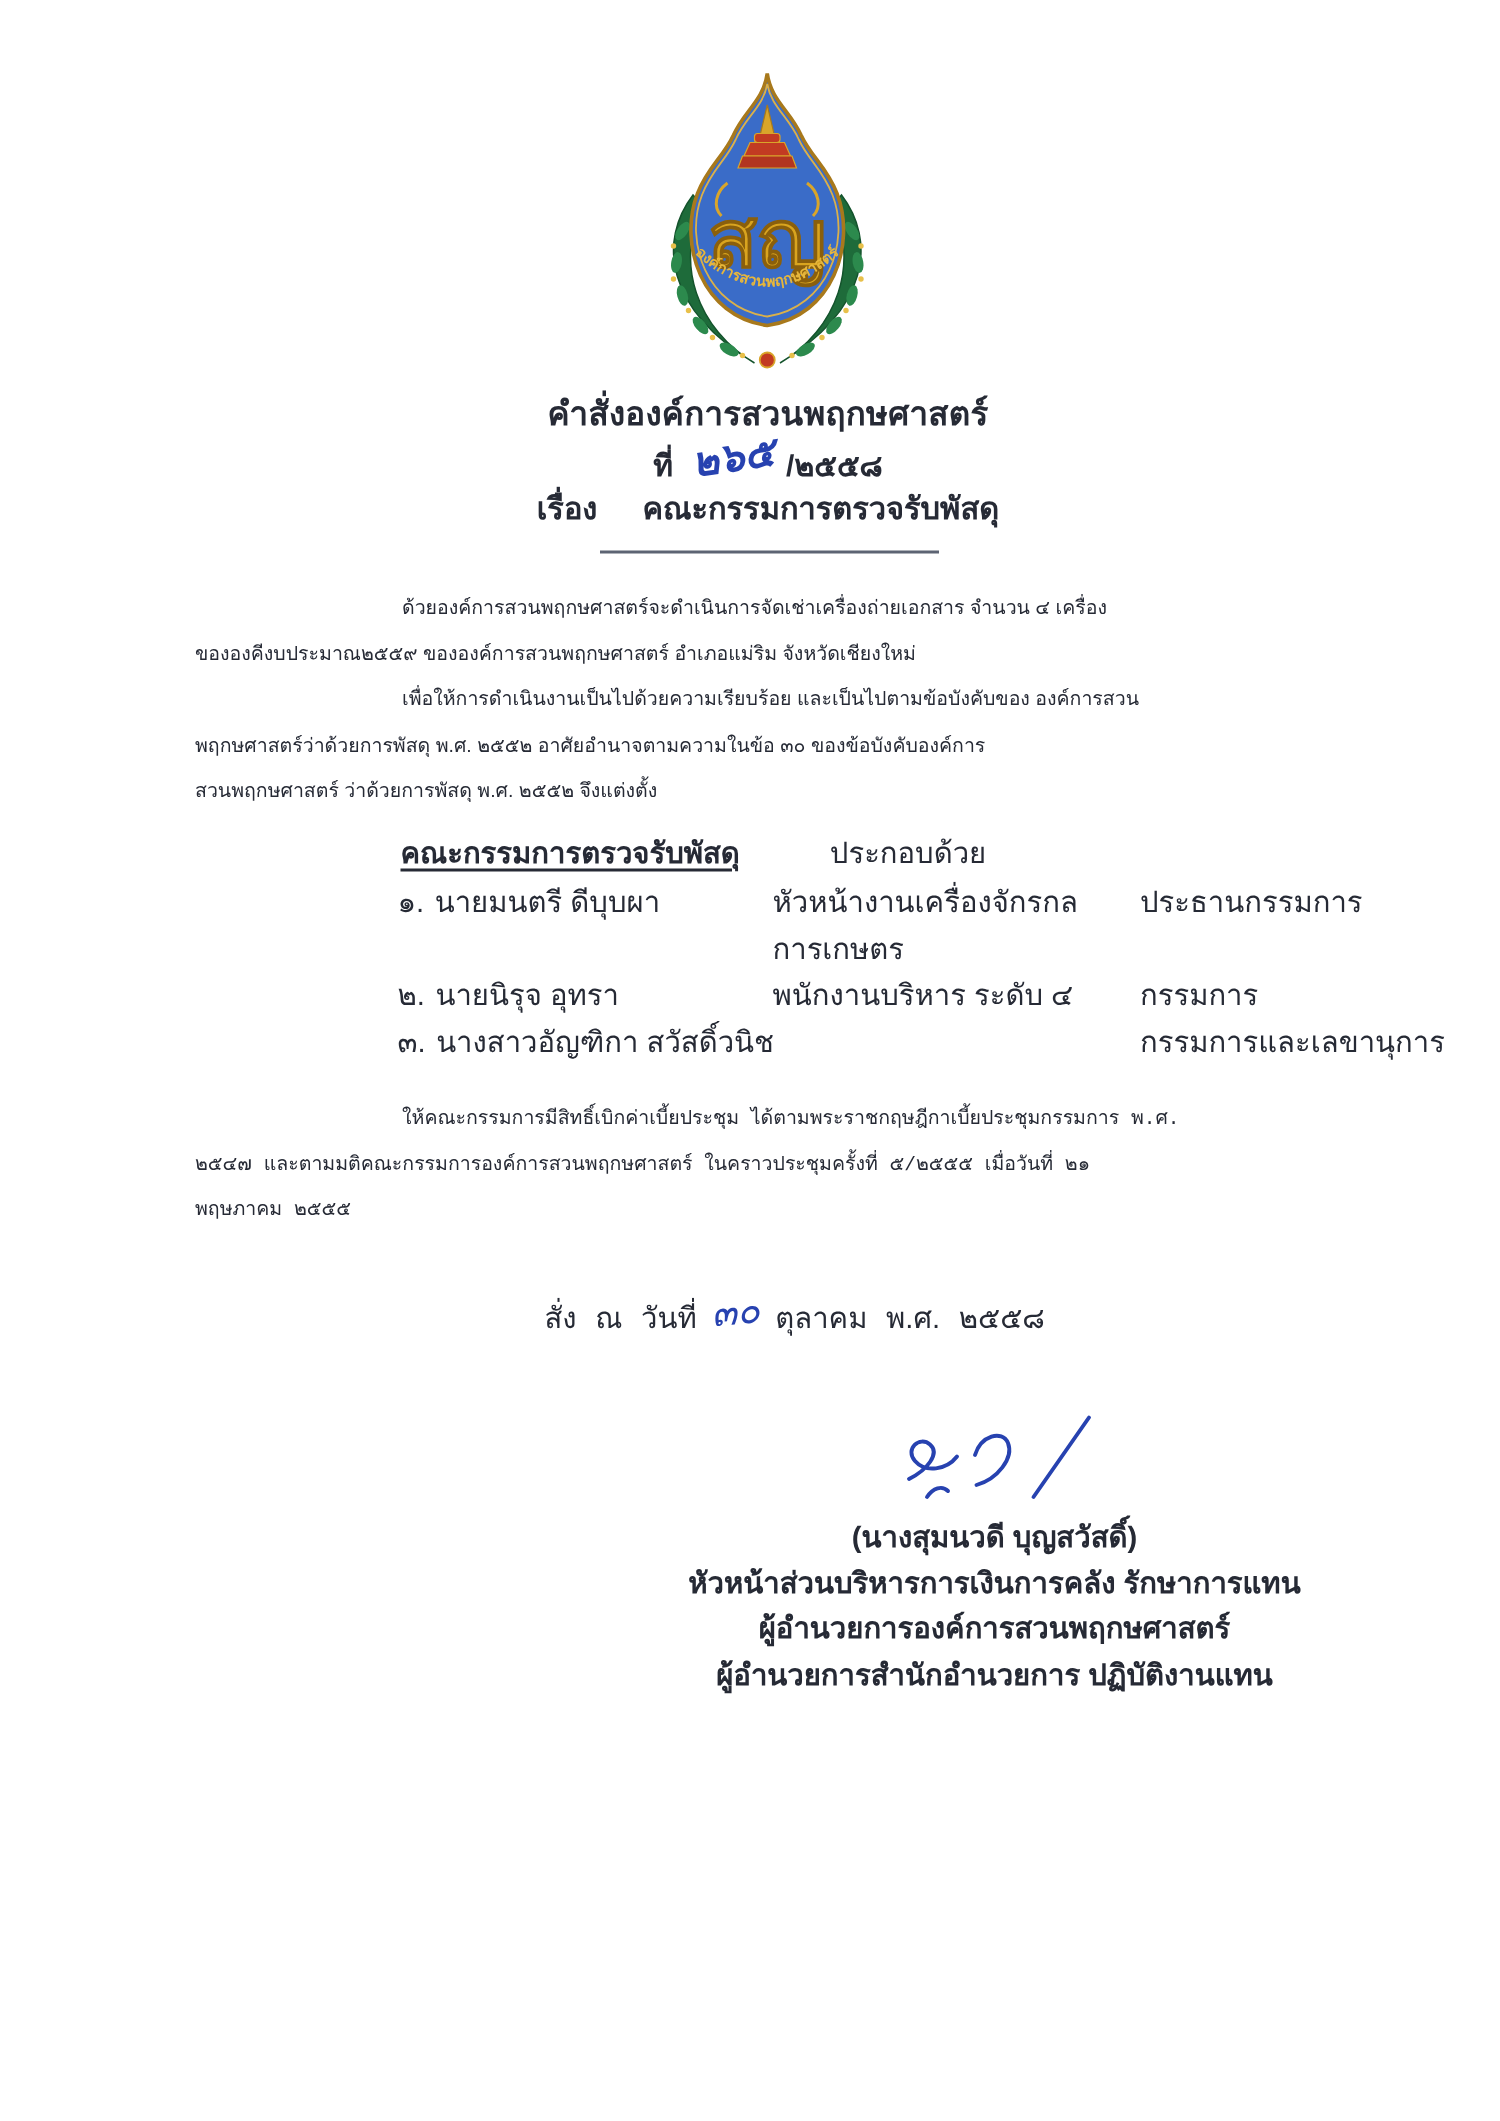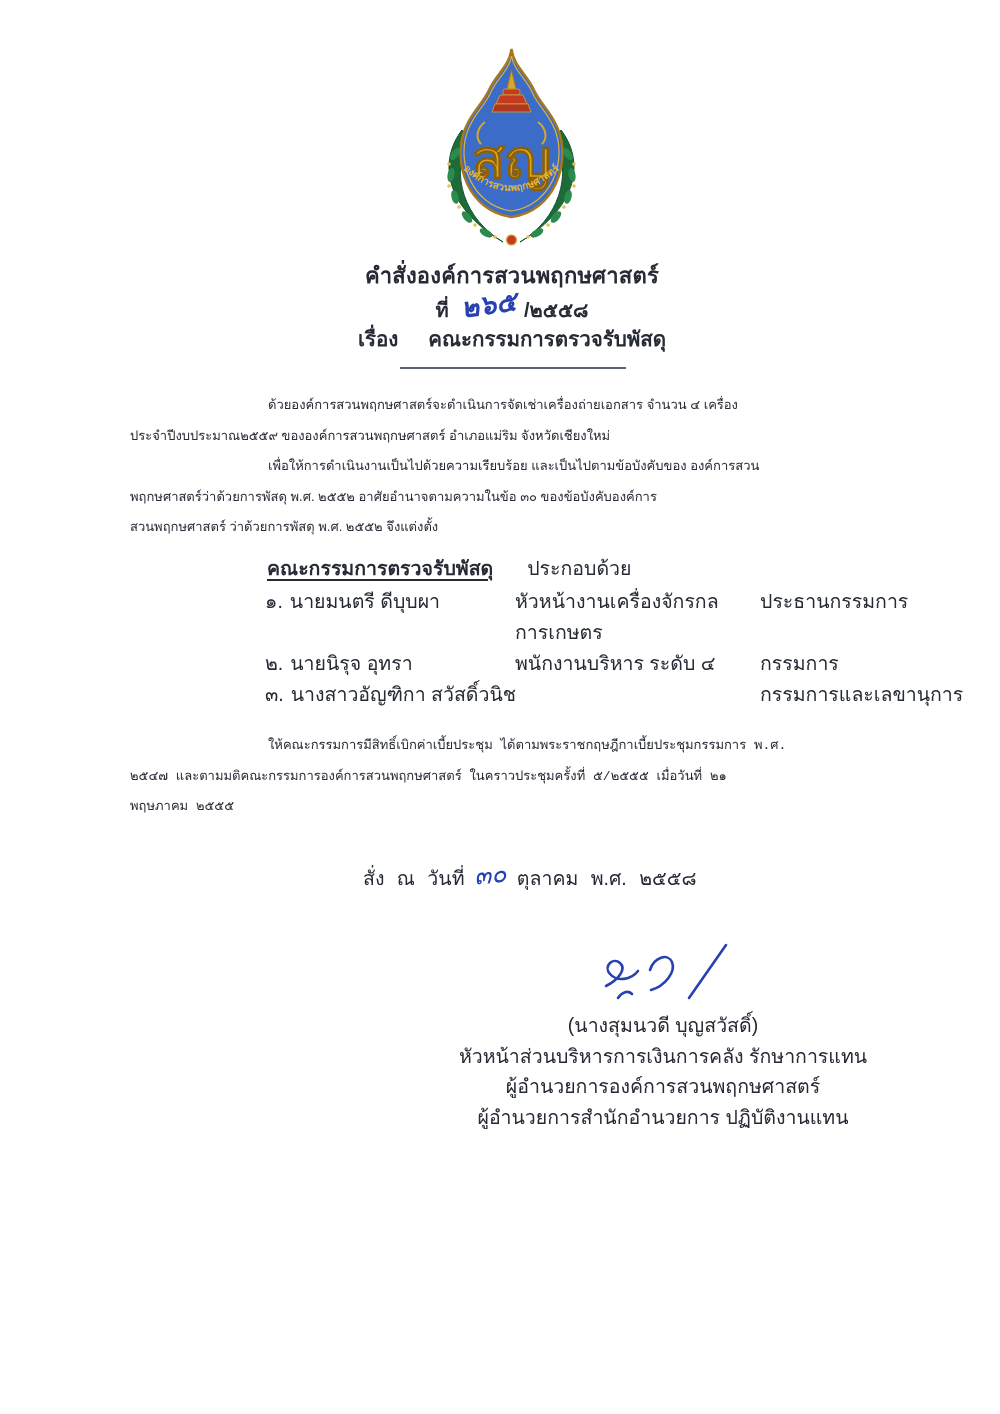--- a/index.html
+++ b/index.html
@@ -22,33 +22,33 @@
   .doc-subject .subject-text{margin-left:30px;}
   .divider{position:absolute;top:367px;left:400px;width:226px;height:2px;
     background:#5d6473;}
   
   .para{position:absolute;left:130px;width:815px;font-size:13px;line-height:30.5px;}
   .p1{top:390px;} .p2{top:451px;} .p3{top:731px;font-family:Liberation Mono, monospace;}
   .indent{text-indent:138px;}
   .cmt-heading{position:absolute;top:553px;left:267px;font-size:19.5px;}
   .cmt-heading .u{font-weight:bold;text-decoration:underline;text-underline-offset:4px;
     text-decoration-thickness:1.5px;}
-  .cmt-heading .suffix{margin-left:34px;}
+  .cmt-heading .suffix{margin-left:60px;}
   .committee-row{position:absolute;left:0;width:864px;height:28px;font-size:19.5px;}
   .r1{top:586px;} .r1b{top:617px;} .r2{top:648px;} .r3{top:679px;}
   .c-name{position:absolute;left:265px;white-space:nowrap;}
   .c-no{margin-right:7px;}
   .c-pos{position:absolute;left:515px;white-space:nowrap;}
   .c-role{position:absolute;left:760px;white-space:nowrap;}
   
   .order-line{position:absolute;top:856px;left:363px;font-size:19.5px;word-spacing:7px;white-space:nowrap;}
   .hand-date{font-size:25px;transform:rotate(-5deg);margin:0 10px;position:relative;top:-2px;}
   .signature-svg{position:absolute;left:596px;top:940px;}
   .sign-block{position:absolute;top:1010px;left:453px;width:420px;text-align:center;
-    font-size:19.5px;line-height:30.5px;}
+    font-size:19.5px;line-height:30.5px;font-weight:bold;}
 </style>
 </head>
 <body>
 
 <div class="page">
 
   <svg class="emblem" viewBox="0 0 165 205" xmlns="http://www.w3.org/2000/svg">
     <defs>
       <path id="arcText" d="M 33,124 Q 82,170 132,124" fill="none"></path>
     </defs>
@@ -104,21 +104,21 @@
   <div class="doc-number">
     <span>ที่</span><span class="hand hand-number">๒๖๕</span><span>/๒๕๕๘</span>
   </div>
   <div class="doc-subject">
     <span>เรื่อง</span><span class="subject-text">คณะกรรมการตรวจรับพัสดุ</span>
   </div>
   <div class="divider"></div>
 
   <div class="para p1">
     <div class="indent">ด้วยองค์การสวนพฤกษศาสตร์จะดำเนินการจัดเช่าเครื่องถ่ายเอกสาร จำนวน ๔ เครื่อง</div>
-    <div>ประจำปีงบประมาณ๒๕๕๙ ขององค์การสวนพฤกษศาสตร์ อำเภอแม่ริม จังหวัดเชียงใหม่</div>
+    <div>ขององคีงบประมาณ๒๕๕๙ ขององค์การสวนพฤกษศาสตร์ อำเภอแม่ริม จังหวัดเชียงใหม่</div>
   </div>
 
   <div class="para p2">
     <div class="indent">เพื่อให้การดำเนินงานเป็นไปด้วยความเรียบร้อย และเป็นไปตามข้อบังคับของ องค์การสวน</div>
     <div>พฤกษศาสตร์ว่าด้วยการพัสดุ พ.ศ. ๒๕๕๒ อาศัยอำนาจตามความในข้อ ๓๐ ของข้อบังคับองค์การ</div>
     <div>สวนพฤกษศาสตร์ ว่าด้วยการพัสดุ พ.ศ. ๒๕๕๒ จึงแต่งตั้ง</div>
   </div>
 
   <div class="cmt-heading">
     <span class="u">คณะกรรมการตรวจรับพัสดุ</span><span class="suffix">ประกอบด้วย</span>

